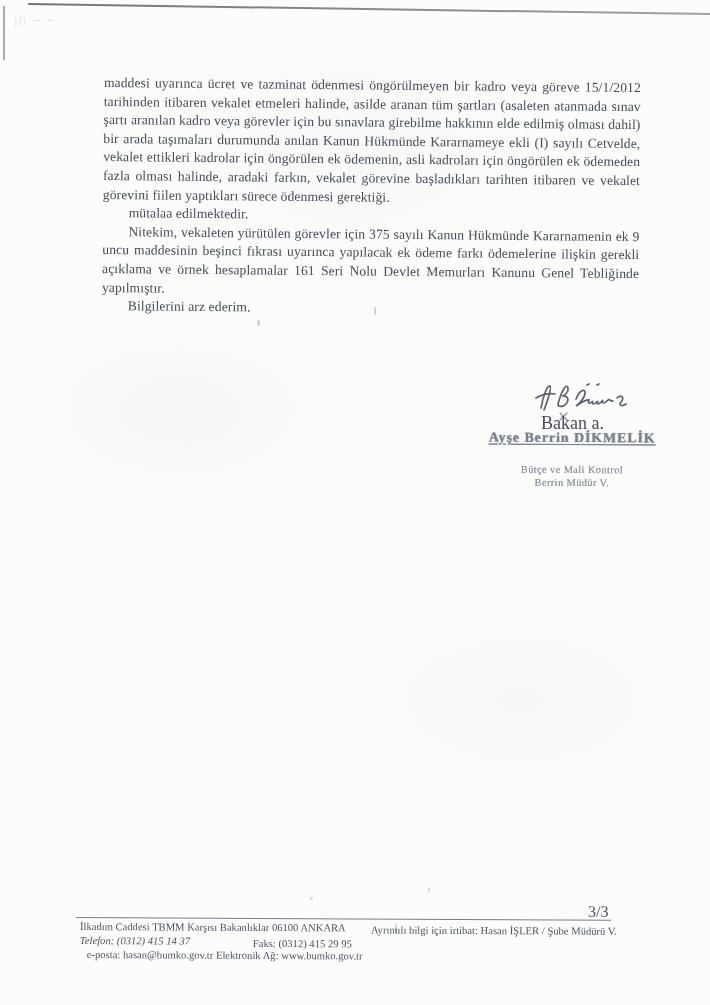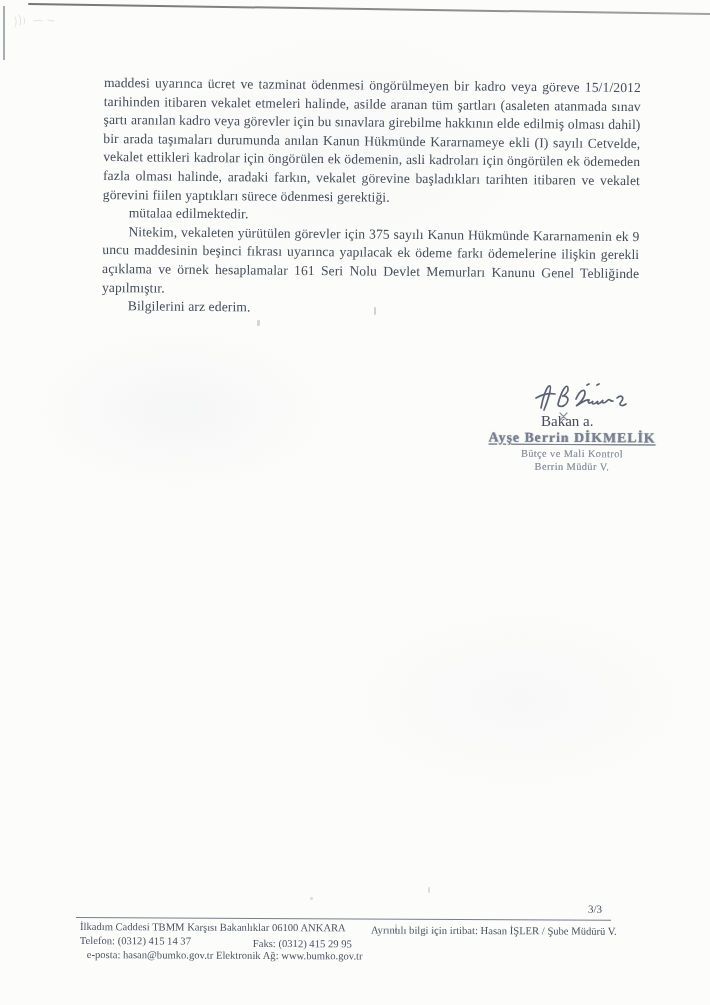--- a/index.html
+++ b/index.html
@@ -28,40 +28,40 @@
     letter-spacing:.1px;}
   .content p{margin:0;}
   .just{text-align:justify;}
   .p-cont{margin-bottom:9px;}
   .p-mutalaa{text-indent:26px;margin-bottom:17px;}
   .p-nitekim{text-indent:26px;margin-bottom:14px;}
   .p-closing{text-indent:26px;}
 
   
   .signature{position:absolute;left:532px;top:377px;opacity:.92;}
-  .bakan{position:absolute;left:541px;top:413px;font-size:15px;color:#454d5a;}
+  .bakan{position:absolute;left:541px;top:413px;font-size:18px;color:#454d5a;}
   .stamp{position:absolute;left:470px;top:430px;width:204px;text-align:center;
     transform:rotate(.3deg);}
   .stamp-name{font-size:13.8px;font-weight:bold;letter-spacing:1px;color:#78818f;
     text-decoration:underline;text-underline-offset:2px;
     text-shadow:0 0 1px rgba(120,129,143,.85), 1px 0 0 rgba(120,129,143,.25);}
   .stamp-t1,.stamp-t2{font-size:10.4px;color:#8a93a1;letter-spacing:.4px;
     text-shadow:0 0 .6px rgba(138,147,161,.8);line-height:12.5px;}
-  .stamp-t1{margin-top:2px;}
+  .stamp-t1{margin-top:18px;}
 
   
   .footer{position:absolute;left:0;top:0;width:710px;height:1005px;
     transform:rotate(.3deg);transform-origin:80px 920px;
     font-size:10.6px;color:#4a5263;}
   .footer > div{position:absolute;white-space:nowrap;}
-  .pagenum{left:588px;top:900px;font-size:11px;}
+  .pagenum{left:588px;top:900px;font-size:16px;}
   .rule{left:76px;top:917px;width:535px;height:1px;background:#68707f;opacity:.9;}
   .addr{left:80px;top:921px;}
   .contact{left:371px;top:923px;}
-  .phone{left:80px;top:935px;}
+  .phone{left:80px;top:935px;font-style:italic;}
   .fax{left:253px;top:937px;}
   .email{left:87px;top:949px;}
 
   
   .art{position:absolute;background:#a7aeb9;border-radius:1px;}
   .art1{left:374px;top:307px;width:2px;height:8px;opacity:.55;}
   .art2{left:257px;top:320px;width:3px;height:6px;opacity:.5;}
   .art3{left:395px;top:924px;width:2px;height:9px;opacity:.45;}
   .art4{left:310px;top:897px;width:3px;height:3px;opacity:.4;}
   .art5{left:428px;top:887px;width:2px;height:6px;opacity:.4;}

